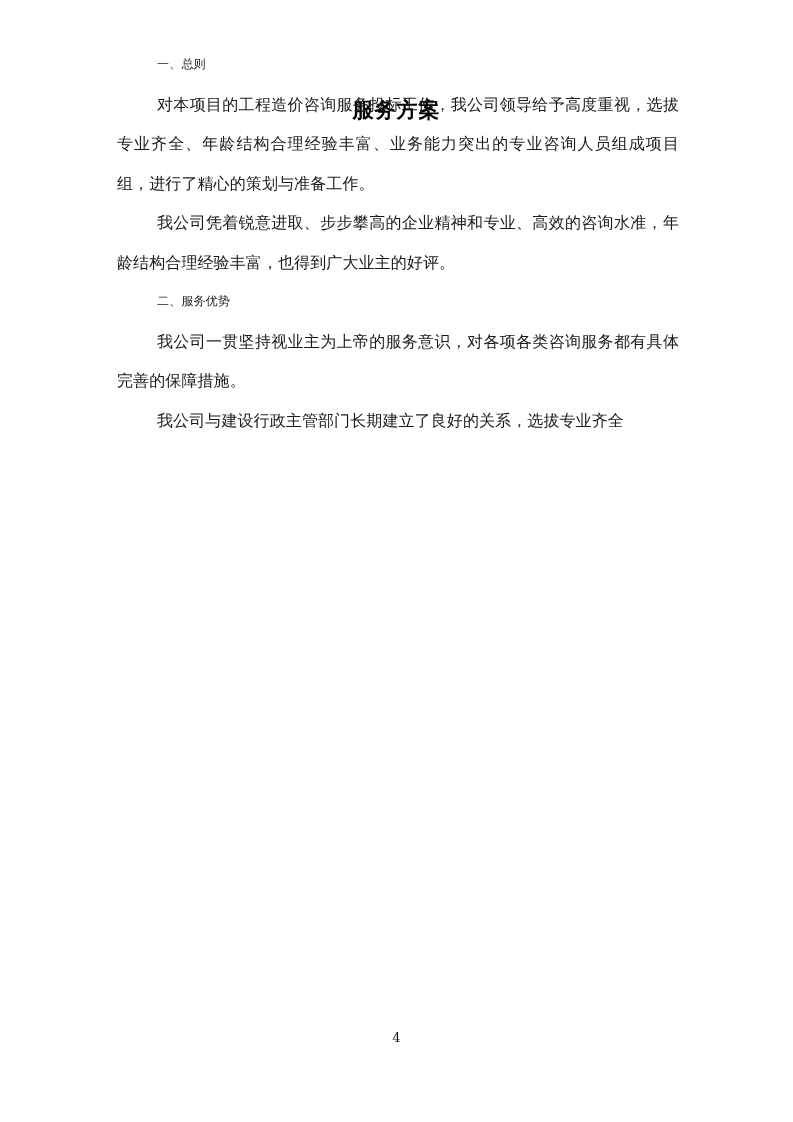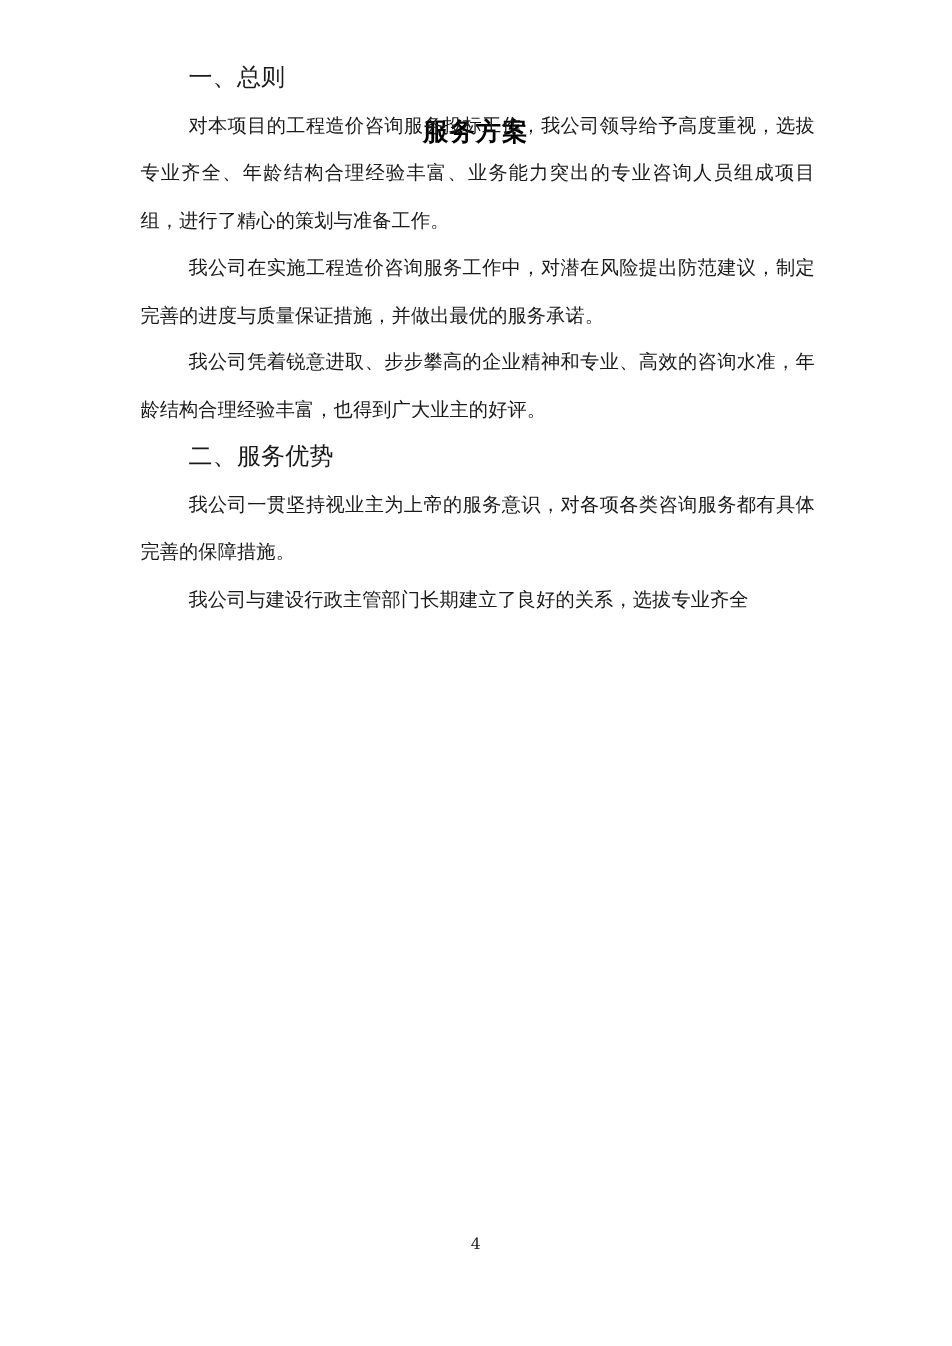--- a/index.html
+++ b/index.html
@@ -43,21 +43,21 @@
     font-size: 19px;
     font-weight: bold;
     letter-spacing: 1px;
     line-height: 1;
     margin: 0;
     padding-top: 51px;
     color: #000000;
   }
 
   .section-heading {
-    font-size: 20px;
+    font-size: 12px;
     line-height: 39.5px;
     margin: 0;
     text-indent: 40px;
     letter-spacing: 0.2px;
     color: #1a1a1a;
     font-weight: normal;
   }
 
   .para {
     font-size: 16px;
@@ -93,21 +93,20 @@
   <h1 class="doc-title">服务方案</h1>
 
 
   <div class="doc-body first-block">
 
     <p class="section-heading">一、总则</p>
 
     <p class="para">对本项目的工程造价咨询服务投标工作，我公司领导给予高度重视，选拔专业齐全、年龄结构合理经验丰富、业务能力突出的专业咨询人员组成项目组，进行了精心的策划与准备工作。</p>
 
 
-    <p class="para">我公司在实施工程造价咨询服务工作中，对潜在风险提出防范建议，制定完善的进度与质量保证措施，并做出最优的服务承诺。</p>
 
     <p class="para">我公司凭着锐意进取、步步攀高的企业精神和专业、高效的咨询水准，年龄结构合理经验丰富，也得到广大业主的好评。</p>
 
     <p class="section-heading">二、服务优势</p>
 
 
     <p class="para">我公司一贯坚持视业主为上帝的服务意识，对各项各类咨询服务都有具体完善的保障措施。</p>
 
     <p class="para">我公司与建设行政主管部门长期建立了良好的关系，选拔专业齐全</p>
 

